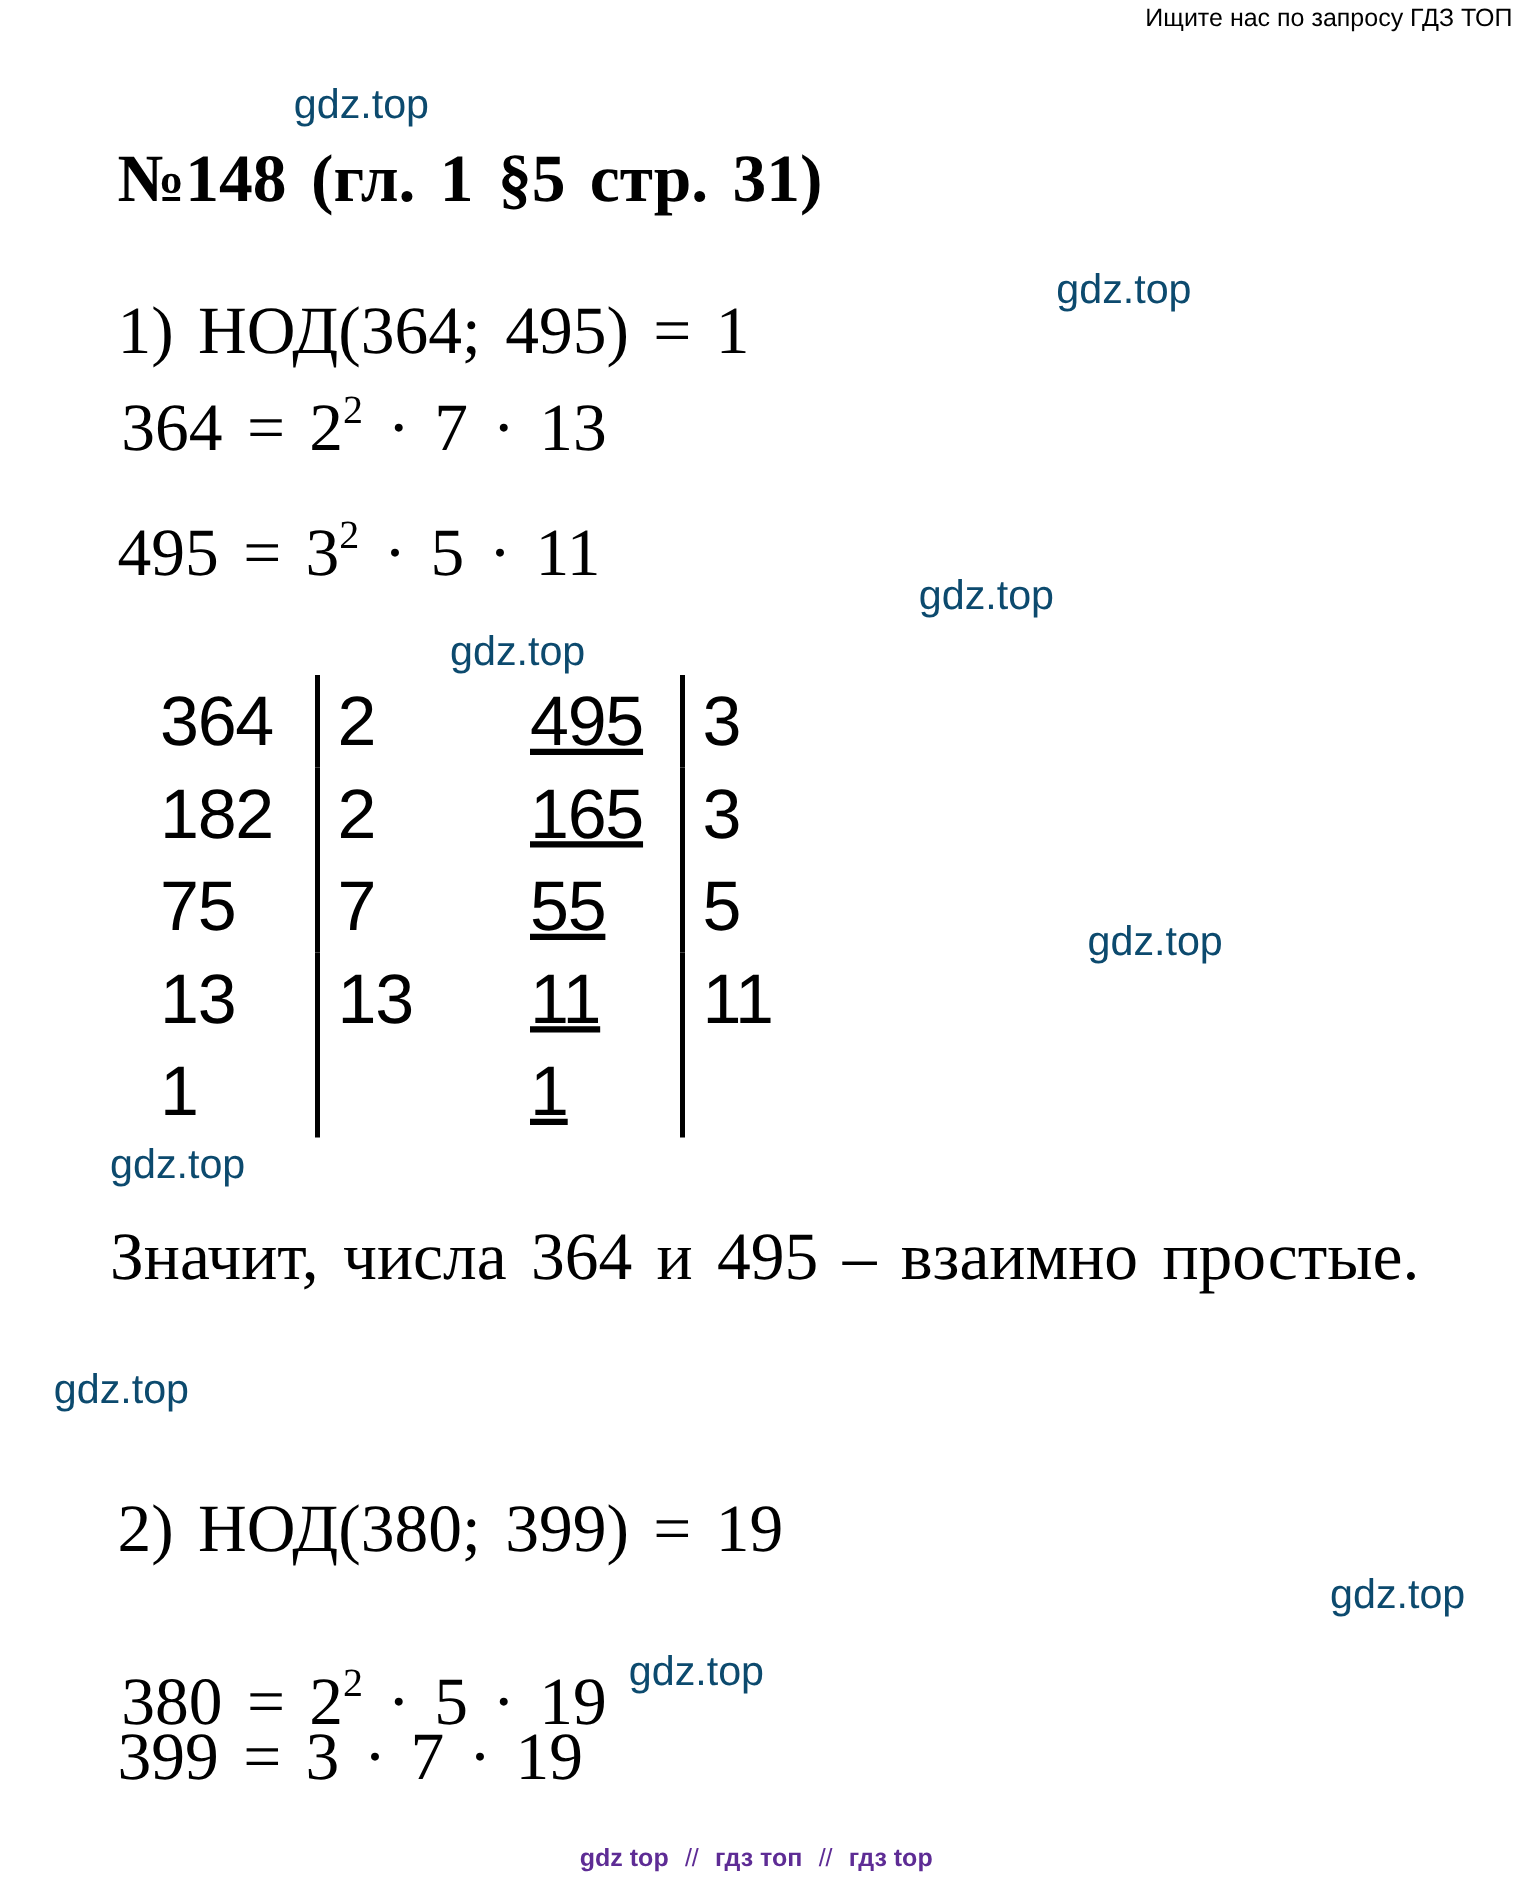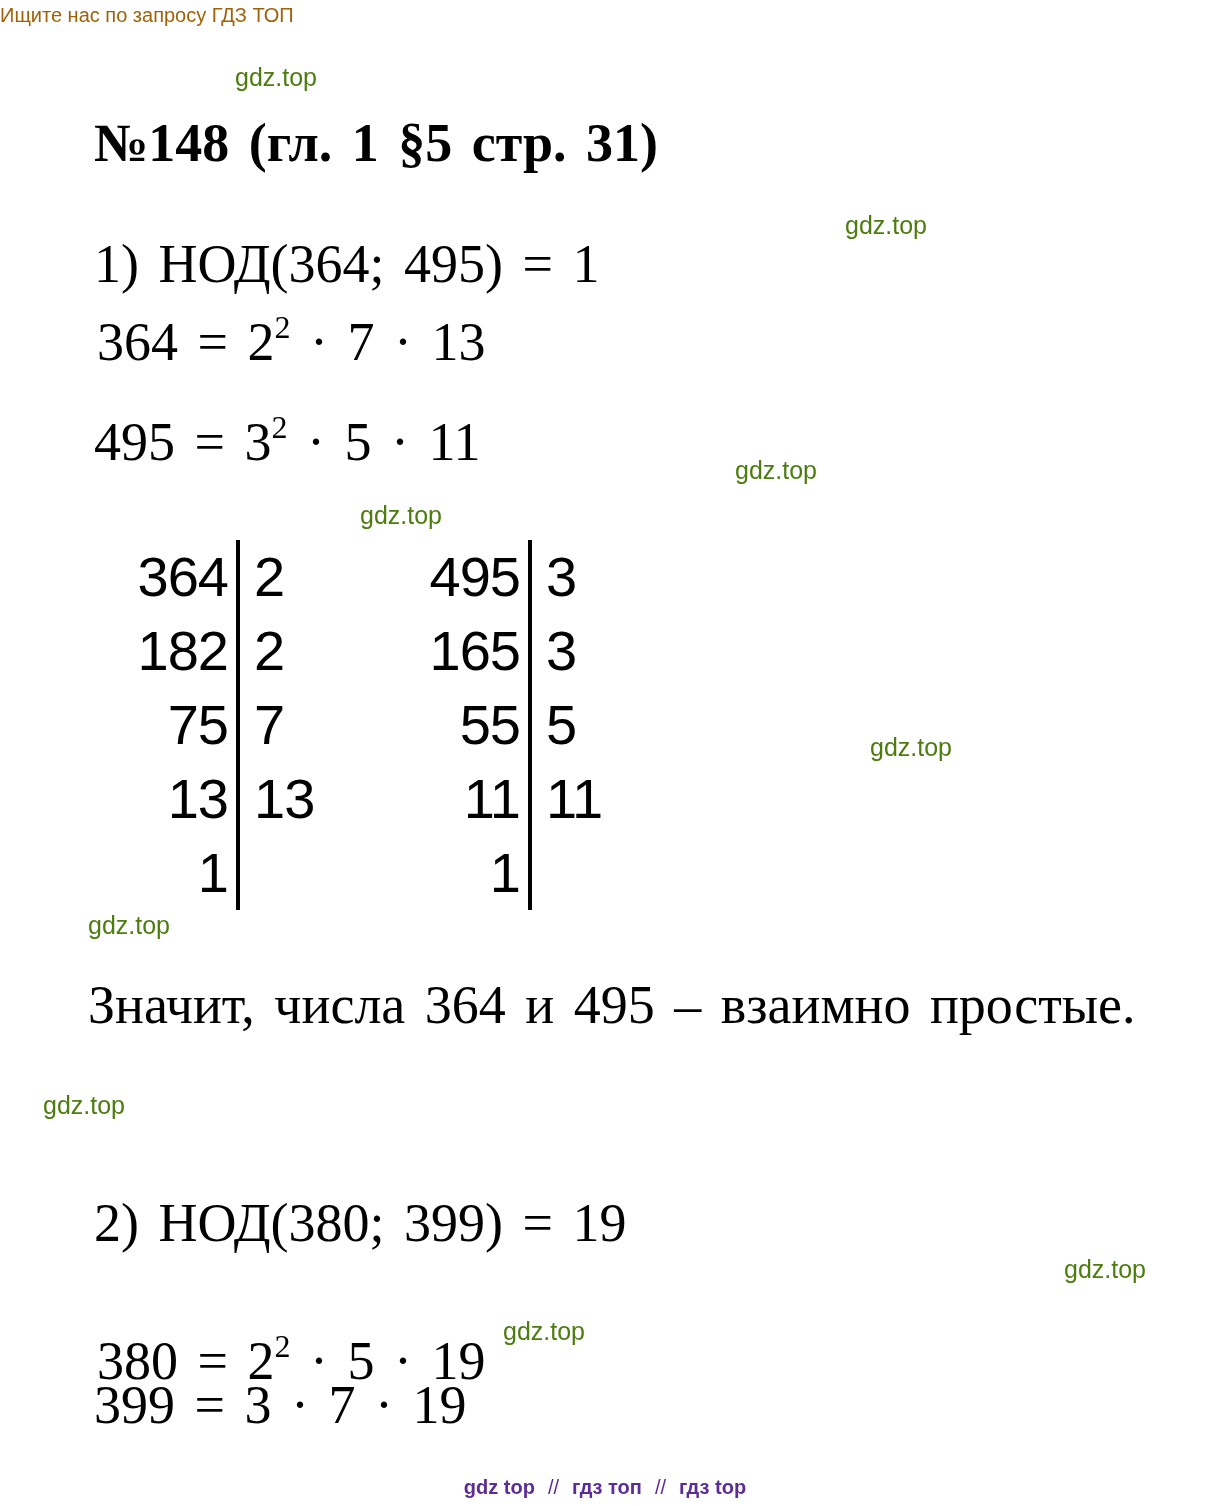--- a/index.html
+++ b/index.html
@@ -3,45 +3,45 @@
 <meta charset="utf-8">
 <style>
   html,body { margin:0; padding:0; background:#ffffff; }
   .page {
     position:relative; width:1210px; height:1506px;
     background:#ffffff; overflow:hidden;
     font-family:"Liberation Sans", sans-serif;
   }
   .banner {
     position:absolute; top:2px; left:0; width:100%;
-    text-align:left; font-size:20px; line-height:1.3;
-    color:#a16207; white-space:nowrap;
+    text-align:right; font-size:20px; line-height:1.3;
+    color:#000000; white-space:nowrap;
   }
   .wm {
-    position:absolute; font-size:25px; line-height:1.25;
-    color:#4d7c0f; white-space:nowrap;
+    position:absolute; font-size:33px; line-height:1.25;
+    color:#0c4a6e; white-space:nowrap;
   }
   .math {
     position:absolute; font-family:"Liberation Serif", serif;
     font-size:54px; line-height:1; color:#000;
     white-space:pre; word-spacing:6px;
   }
   .heading { font-weight:bold; }
   .exp {
     font-size:32px; position:relative; top:-22px; word-spacing:0;
   }
   .factor-table {
     position:absolute; font-size:56px; letter-spacing:-1px; color:#000;
   }
   .ft-row { display:flex; height:74px; line-height:74px; }
   .ft-num {
-    text-align:right; padding-right:8px; border-right:4px solid #000;
+    padding-right:24px; border-right:4px solid #000;
   }
   .t1 .ft-num { width:100px; }
-  .t2 .ft-num { width:96px; }
+  .t2 .ft-num { width:96px;text-decoration:underline; }
   .ft-fac { padding-left:14px; }
   .footer {
     position:absolute; top:1476px; left:0; width:100%;
     text-align:center; font-size:20px; font-weight:600;
     color:#5e2c95; white-space:nowrap;
   }
   .footer span { display:inline-block; }
   .footer .word { margin:0 7px; }
   .footer .sep { margin:0 6px; font-weight:400; }
 </style>

